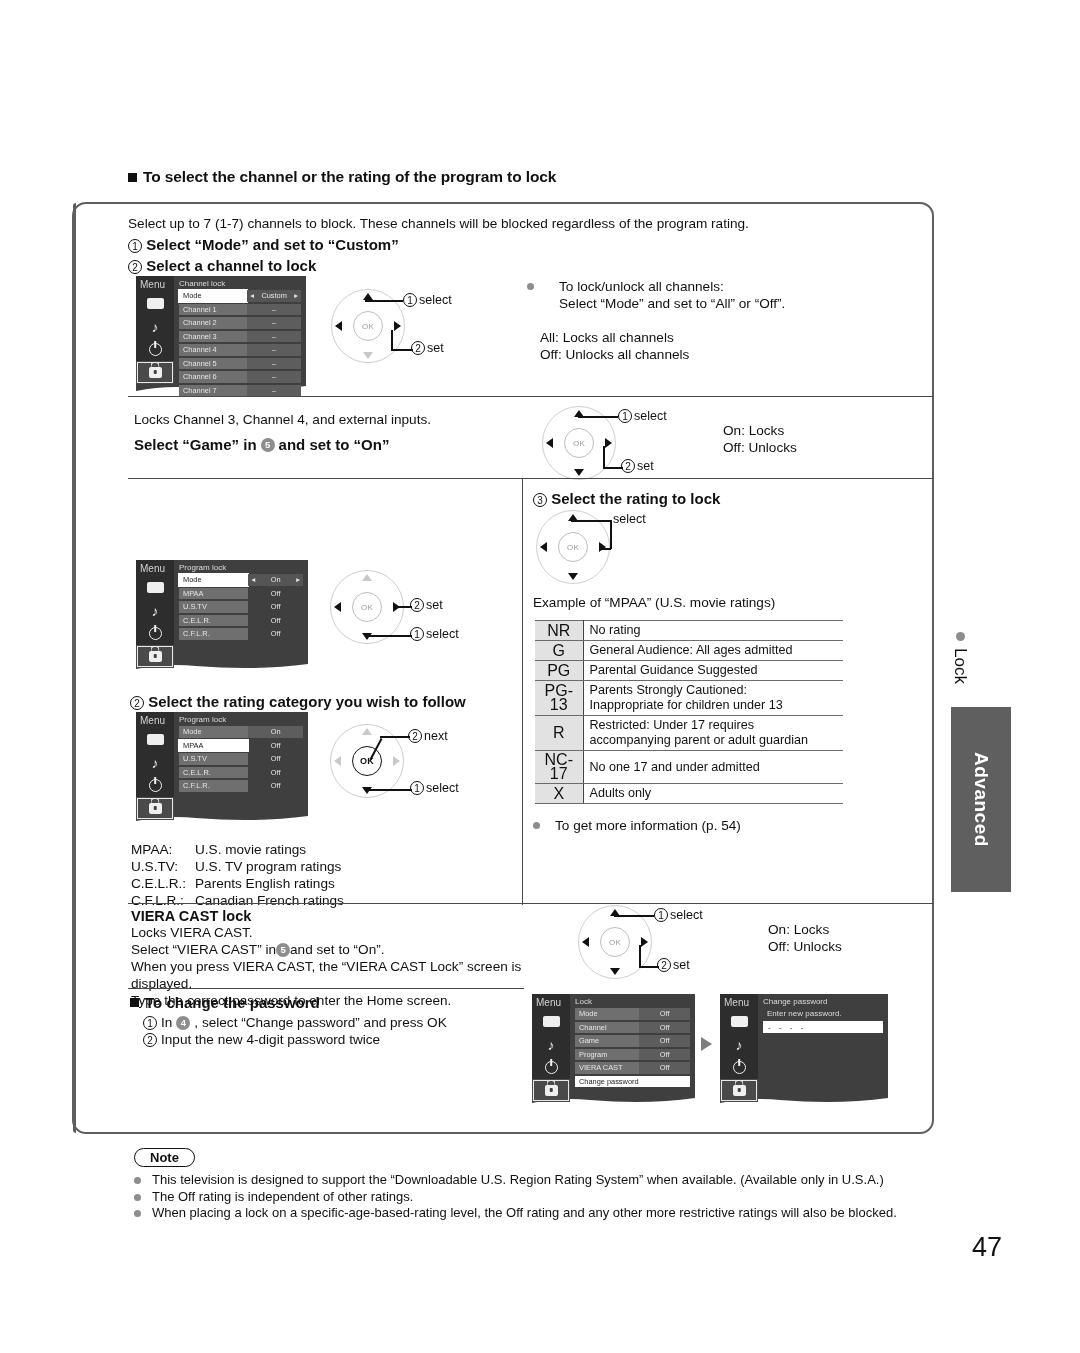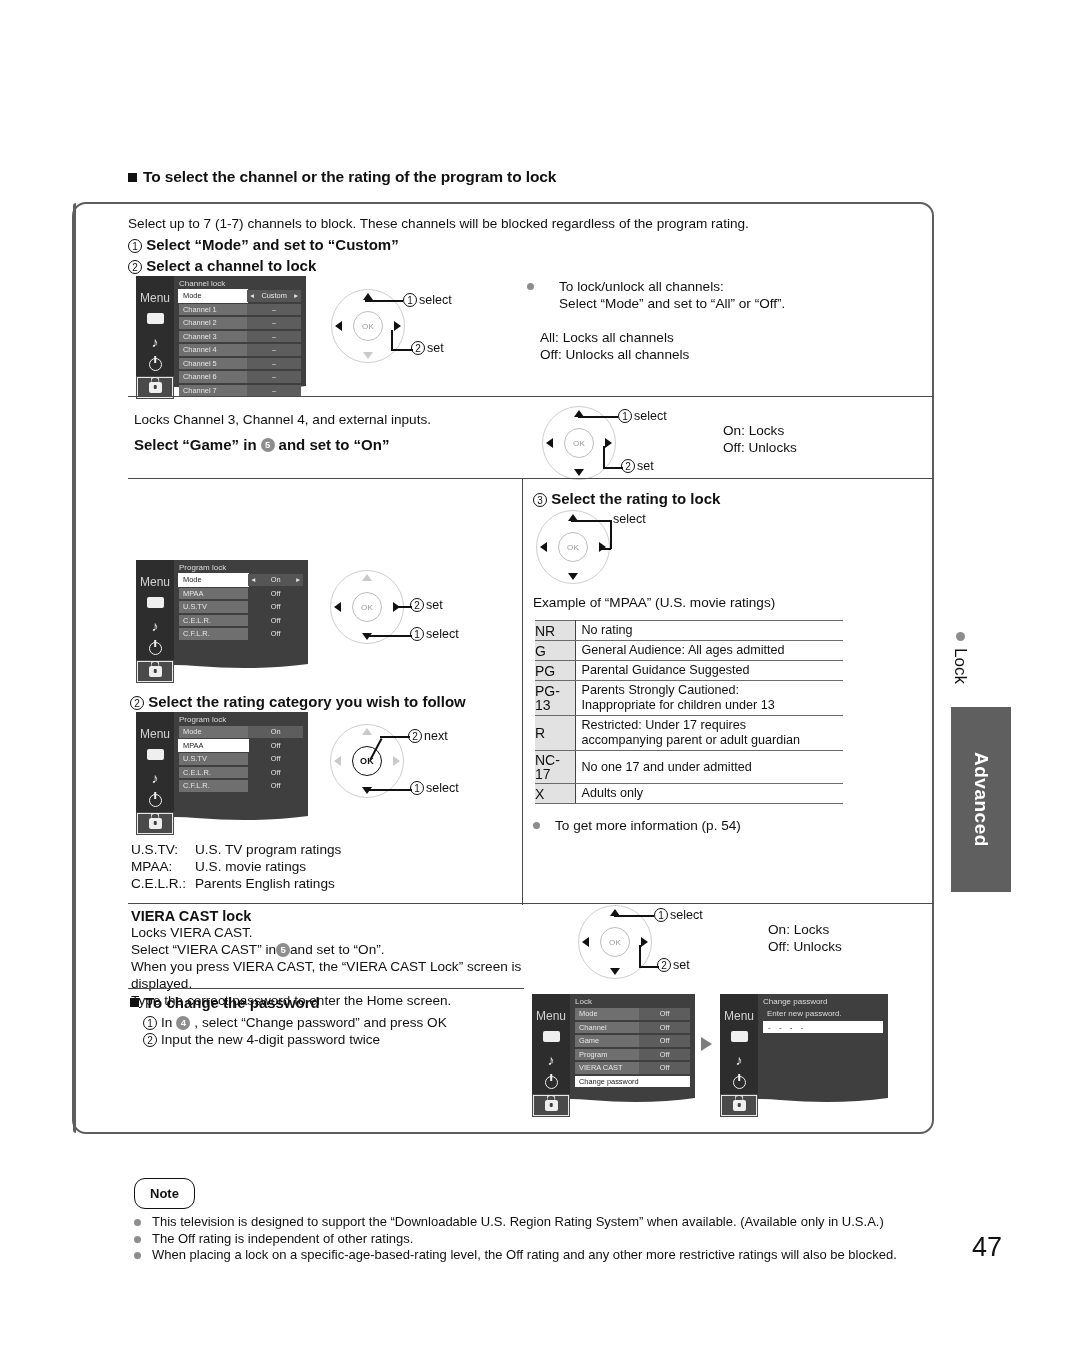--- a/index.html
+++ b/index.html
@@ -53,21 +53,21 @@
   }
   .dot-bullet {
     display:inline-block; width:7px; height:7px; border-radius:50%;
     background:#8d8d8d; vertical-align:middle; margin-right:5px;
   }
   .hr { border:0; border-top:1.2px solid #4a4a4a; margin:0; }
 
   
   .osd { position:relative; background:#3f3f3f; display:flex; font-size:7.4px; color:#e8e8e8; }
   .osd-side { width:38px; background:#2d2d2d; flex:0 0 38px; position:relative; }
-  .osd-side .mlabel { font-size:12px; color:#d2d2d2; padding:3px 16px 2px 4px;margin-top:12px; }
+  .osd-side .mlabel { font-size:10px; color:#d2d2d2; padding:3px 16px 2px 4px; }
   .osd-icn { height:23px; display:flex; align-items:center; justify-content:center; }
   .osd-icn .tvglyph { width:17px; height:11px; background:#efefef; border-radius:2px; }
   .osd-icn .note { font-size:14px; color:#efefef; line-height:1; }
   .osd-icn .pwr { width:13px; height:13px; border:1.6px solid #efefef; border-radius:50%; position:relative; }
   .osd-icn .pwr::after{content:"";position:absolute;left:50%;top:-3px;width:1.6px;height:7px;background:#efefef;transform:translateX(-50%);}
   .osd-icn.sel { background:#4a4a4a; outline:1.4px solid #e8e8e8; outline-offset:-2px; }
   .lockglyph { width:13px; height:11px; background:#efefef; border-radius:2px; position:relative; }
   .lockglyph::before{content:"";position:absolute;left:50%;top:-5px;transform:translateX(-50%);width:7px;height:7px;border:1.6px solid #efefef;border-bottom:none;border-radius:4px 4px 0 0;}
   .lockglyph::after{content:"";position:absolute;left:50%;top:3px;transform:translateX(-50%);width:2.5px;height:4px;background:#3f3f3f;border-radius:1px;}
   .osd-main { flex:1; padding:3px 5px 6px 5px; }
@@ -102,21 +102,21 @@
   .tri.right{ top:50%; right:4px; transform:translateY(-50%); border-top:5px solid transparent;border-bottom:5px solid transparent;border-left:7px solid #c9c9c9;}
   .tri.on   { filter:none; }
   .tri.up.on{ border-bottom-color:#111;} .tri.down.on{border-top-color:#111;}
   .tri.left.on{border-right-color:#111;} .tri.right.on{border-left-color:#111;}
   .callout { position:absolute; font-size:12.5px; white-space:nowrap; display:flex; align-items:center; gap:2px;}
   .cline { position:absolute; background:#111; }
 
   
   .rt { width:308px; border-collapse:collapse; font-size:12.6px; }
   .rt td { border-bottom:1.4px solid #6b6b6b; padding:2px 0; vertical-align:middle; }
-  .rt td.code { width:40px; background:#e2e2e2; line-height:14px; font-size:14px;
+  .rt td.code { width:48px; background:#e2e2e2; text-align:center; line-height:14px; font-size:16px;
                 border-right:1.4px solid #444; }
   .rt td.desc { padding-left:6px; line-height:15px; }
   .rt tr:first-child td.code, .rt tr:first-child td.desc { border-top:1.4px solid #6b6b6b; }
 
   
   .tab-lock {
     position:absolute; left:950px; top:632px;
     writing-mode:vertical-rl; text-orientation:mixed;
     font-size:17px; display:flex; align-items:center; gap:7px;
   }
@@ -124,21 +124,21 @@
   .tab-adv {
     position:absolute; left:951px; top:707px; width:60px; height:185px;
     background:#5f5f5f; color:#fff; writing-mode:vertical-rl; text-orientation:mixed;
     display:flex; align-items:center; justify-content:center;
     font-size:19px; font-weight:bold; letter-spacing:.5px;
   }
 
   
   .note-pill {
     display:inline-block; border:1.6px solid #111; border-radius:11px;
-    padding:7px 15px; font-size:13px; font-weight:bold;margin-top:30px;
+    padding:1px 15px; font-size:13px; font-weight:bold;
   }
   .note-li { display:flex; gap:6px; font-size:13px; line-height:16.5px; align-items:flex-start; }
   .note-li .dot-bullet { margin-top:5px; flex:0 0 auto; }
 
   .page-num { position:absolute; right:78px; top:1232px; font-size:27px; }
 
   .arrow-right {
     width:0;height:0;border-top:7px solid transparent;border-bottom:7px solid transparent;
     border-left:11px solid #7d7d7d;
   }
@@ -454,30 +454,34 @@
     <div class="cline" style="left:38px;top:65px;width:44px;height:1.5px;"></div>
     <div class="callout" style="left:80px;top:57px;">
       <span class="circ-num">1</span>
       <span>select</span>
     </div>
   </div>
 
   <div class="p" style="position:absolute;left:131px;top:841px;width:380px;">
     <div id="legend-rows">
         <div style="display: flex;">
+          <span style="flex: 0 0 64px;">MPAA:</span>
+          <span>U.S. movie ratings</span>
+        </div>
+        <div style="display: flex;">
           <span style="flex: 0 0 64px;">U.S.TV:</span>
           <span>U.S. TV program ratings</span>
-        </div>
-        <div style="display: flex;">
-          <span style="flex: 0 0 64px;">MPAA:</span>
-          <span>U.S. movie ratings</span>
         </div>
         <div style="display: flex;">
           <span style="flex: 0 0 64px;">C.E.L.R.:</span>
           <span>Parents English ratings</span>
+        </div>
+        <div style="display: flex;">
+          <span style="flex: 0 0 64px;">C.F.L.R.:</span>
+          <span>Canadian French ratings</span>
         </div>
       </div>
   </div>
 
   <div class="step-h" style="position:absolute;left:533px;top:488px;width:330px;">
     <span class="circ-num">3</span>
     <span>Select the rating to lock</span>
   </div>
 
   <div style="position:absolute;left:536px;top:510px;">

